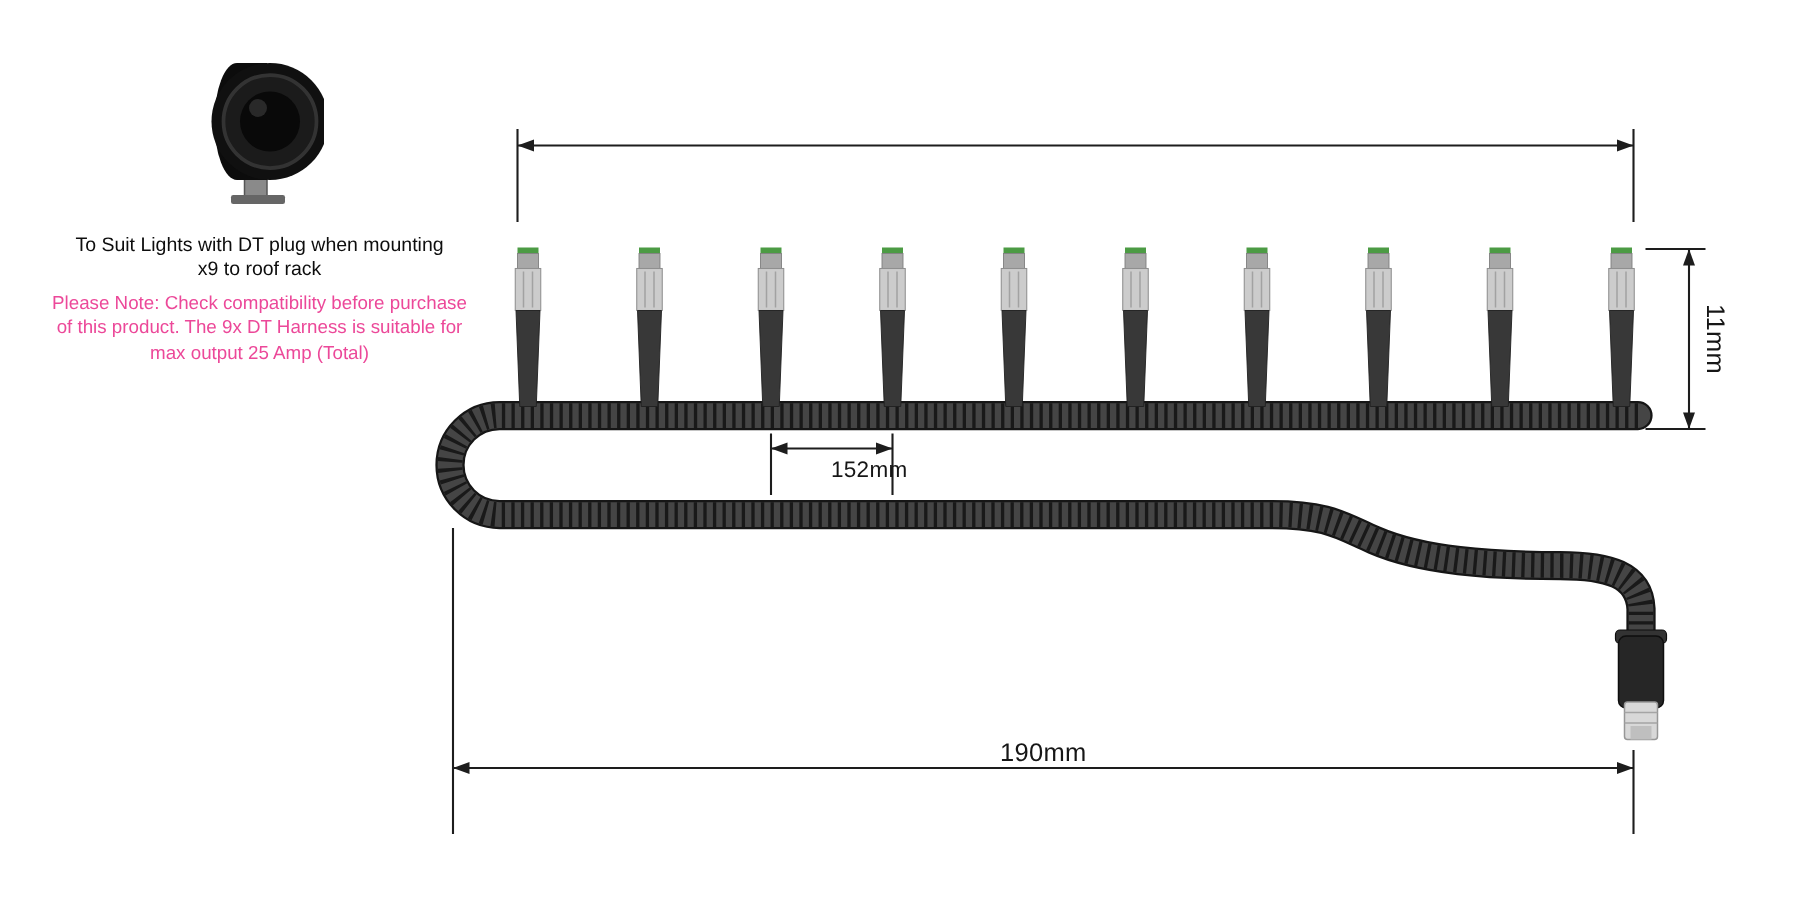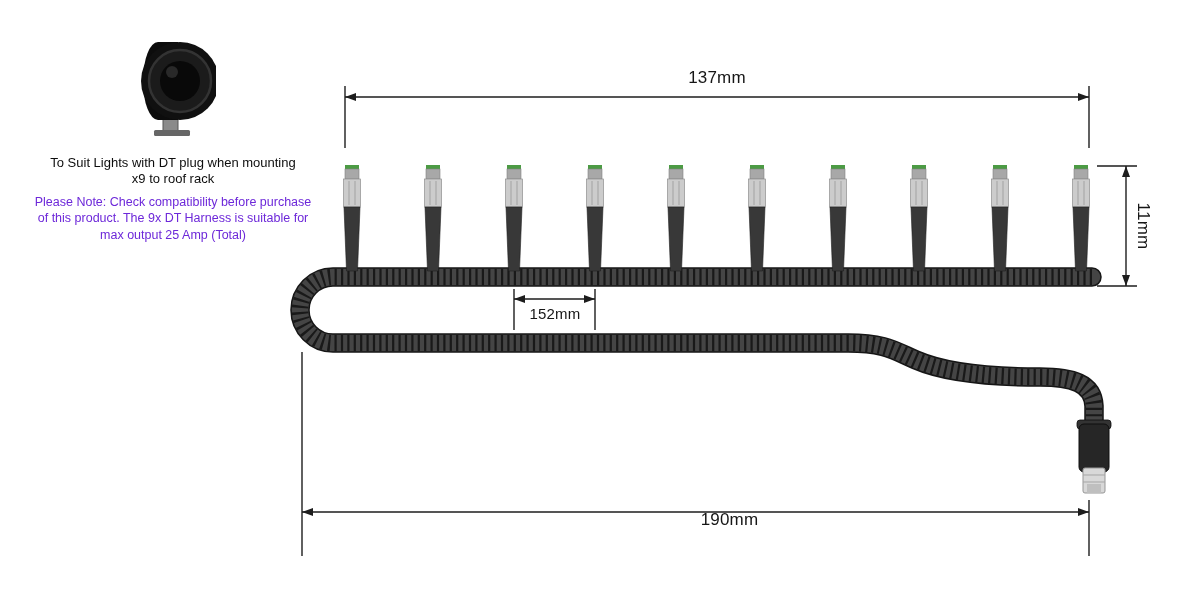--- a/index.html
+++ b/index.html
@@ -8,28 +8,28 @@
     font-family:"Liberation Sans", sans-serif; overflow:hidden; color:#111;
   }
   .info-block { position:absolute; left:32px; top:30px; width:282px; text-align:center; }
   .light-img { position:absolute; left:98px; top:5px; width:86px; height:110px; }
   .info-heading {
     position:absolute; top:125px; left:16px; width:250px;
     font-size:13px; font-weight:normal; line-height:1.25; color:#0d0d0d;
   }
   .info-note {
     position:absolute; top:164px; left:0px; width:282px;
-    font-size:12.5px; line-height:1.3; color:#6d28d9;
+    font-size:12.5px; line-height:1.3; color:#ec4899;
   }
   .diagram-svg { position:absolute; left:0; top:0; width:1200px; height:600px; }
   .dim-label {
     position:absolute; font-size:17px; color:#161616; text-align:center;
     letter-spacing:0.2px;
   }
-  .dim-label.small { font-size:15px; }
+  .dim-label.small { font-size:15px;text-align:right; }
   .dim-label.vertical {
     transform: translate(-50%,-50%) rotate(90deg);
     white-space:nowrap;
   }
 </style>
 </head>
 <body>
 
 <div class="canvas">
 
@@ -117,21 +117,20 @@
 
     <g stroke="#1d1d1d" stroke-width="1.4" fill="#1d1d1d">
       <path d="M302 352 V556" fill="none"></path>
       <path d="M1089 500 V556" fill="none"></path>
       <path d="M302 512 H1089" fill="none"></path>
       <path d="M302 512 l11 -4 v8 z" stroke="none"></path>
       <path d="M1089 512 l-11 -4 v8 z" stroke="none"></path>
     </g>
   </svg>
 
-  <div class="dim-label" style="left:345px; top:68px; width:744px;">137mm</div>
 
   <div class="dim-label vertical" style="left:1143px; top:226px;">11mm</div>
 
   <div class="dim-label small" style="left:505px; top:305px; width:100px;">152mm</div>
 
-  <div class="dim-label" style="left:302px; top:510px; width:787px;margin-left:34px;">190mm</div>
+  <div class="dim-label" style="left:302px; top:492px; width:787px;">190mm</div>
 
 </div>
 
 </body></html>

